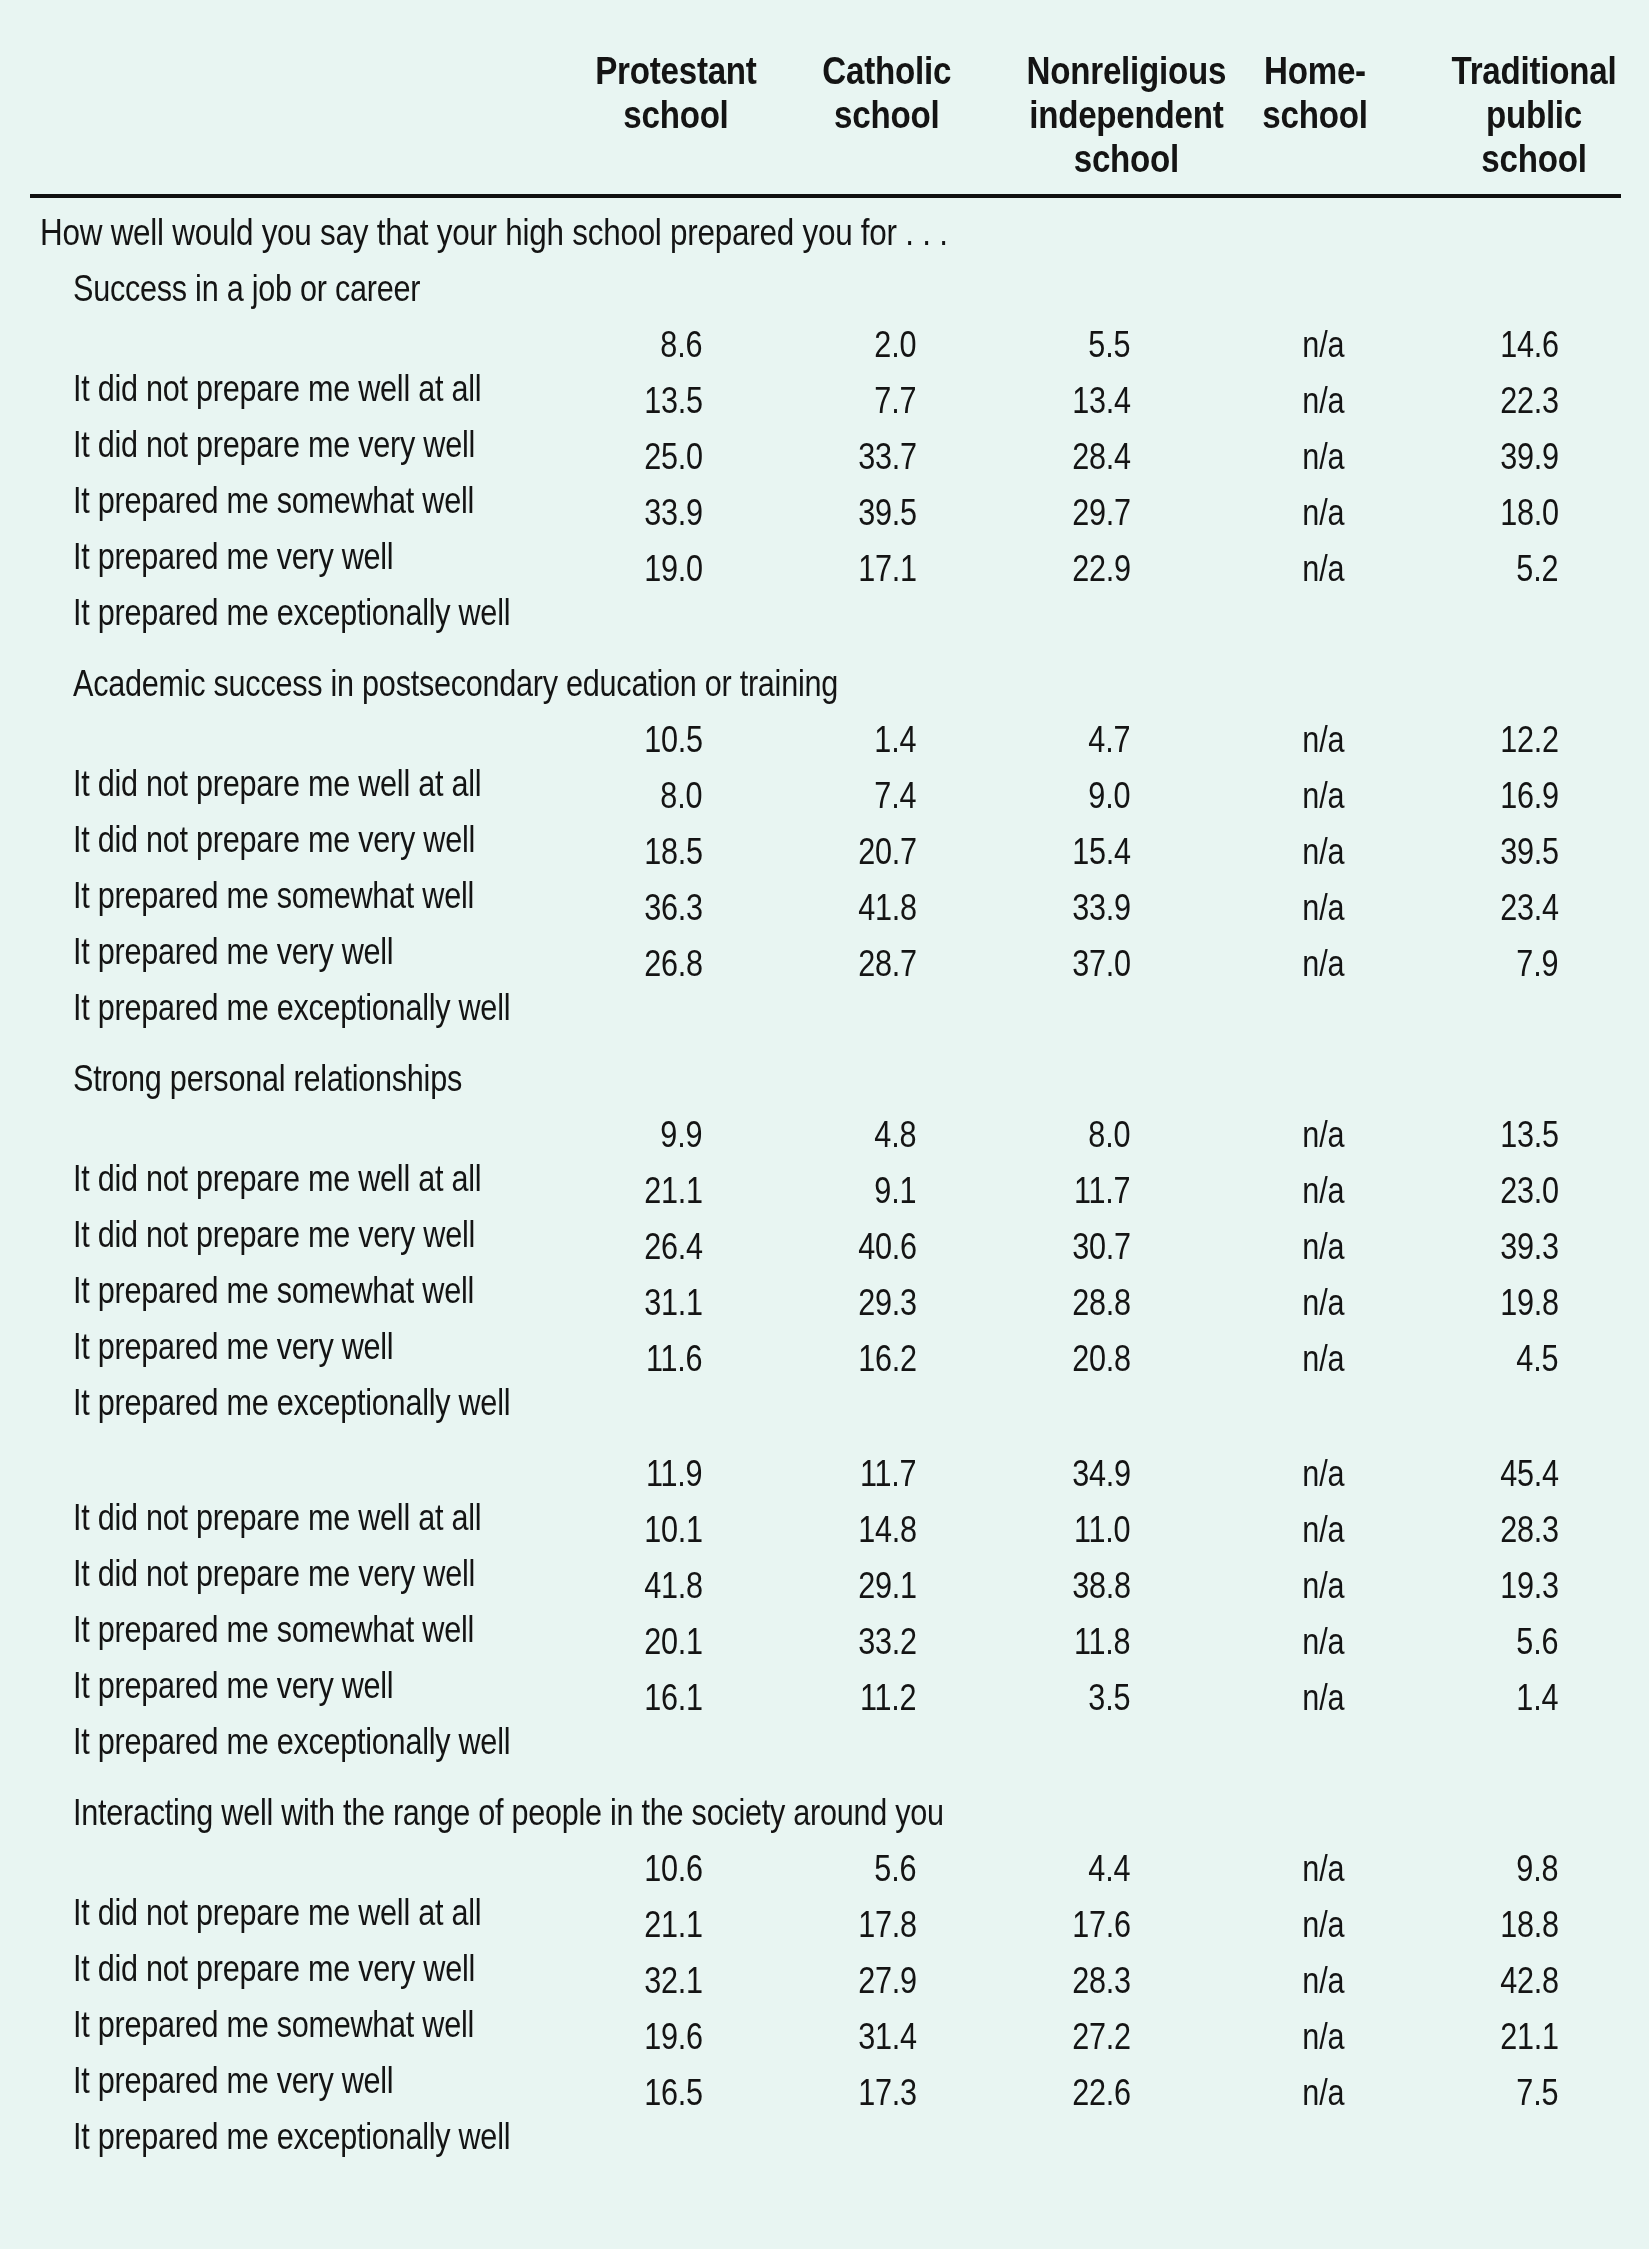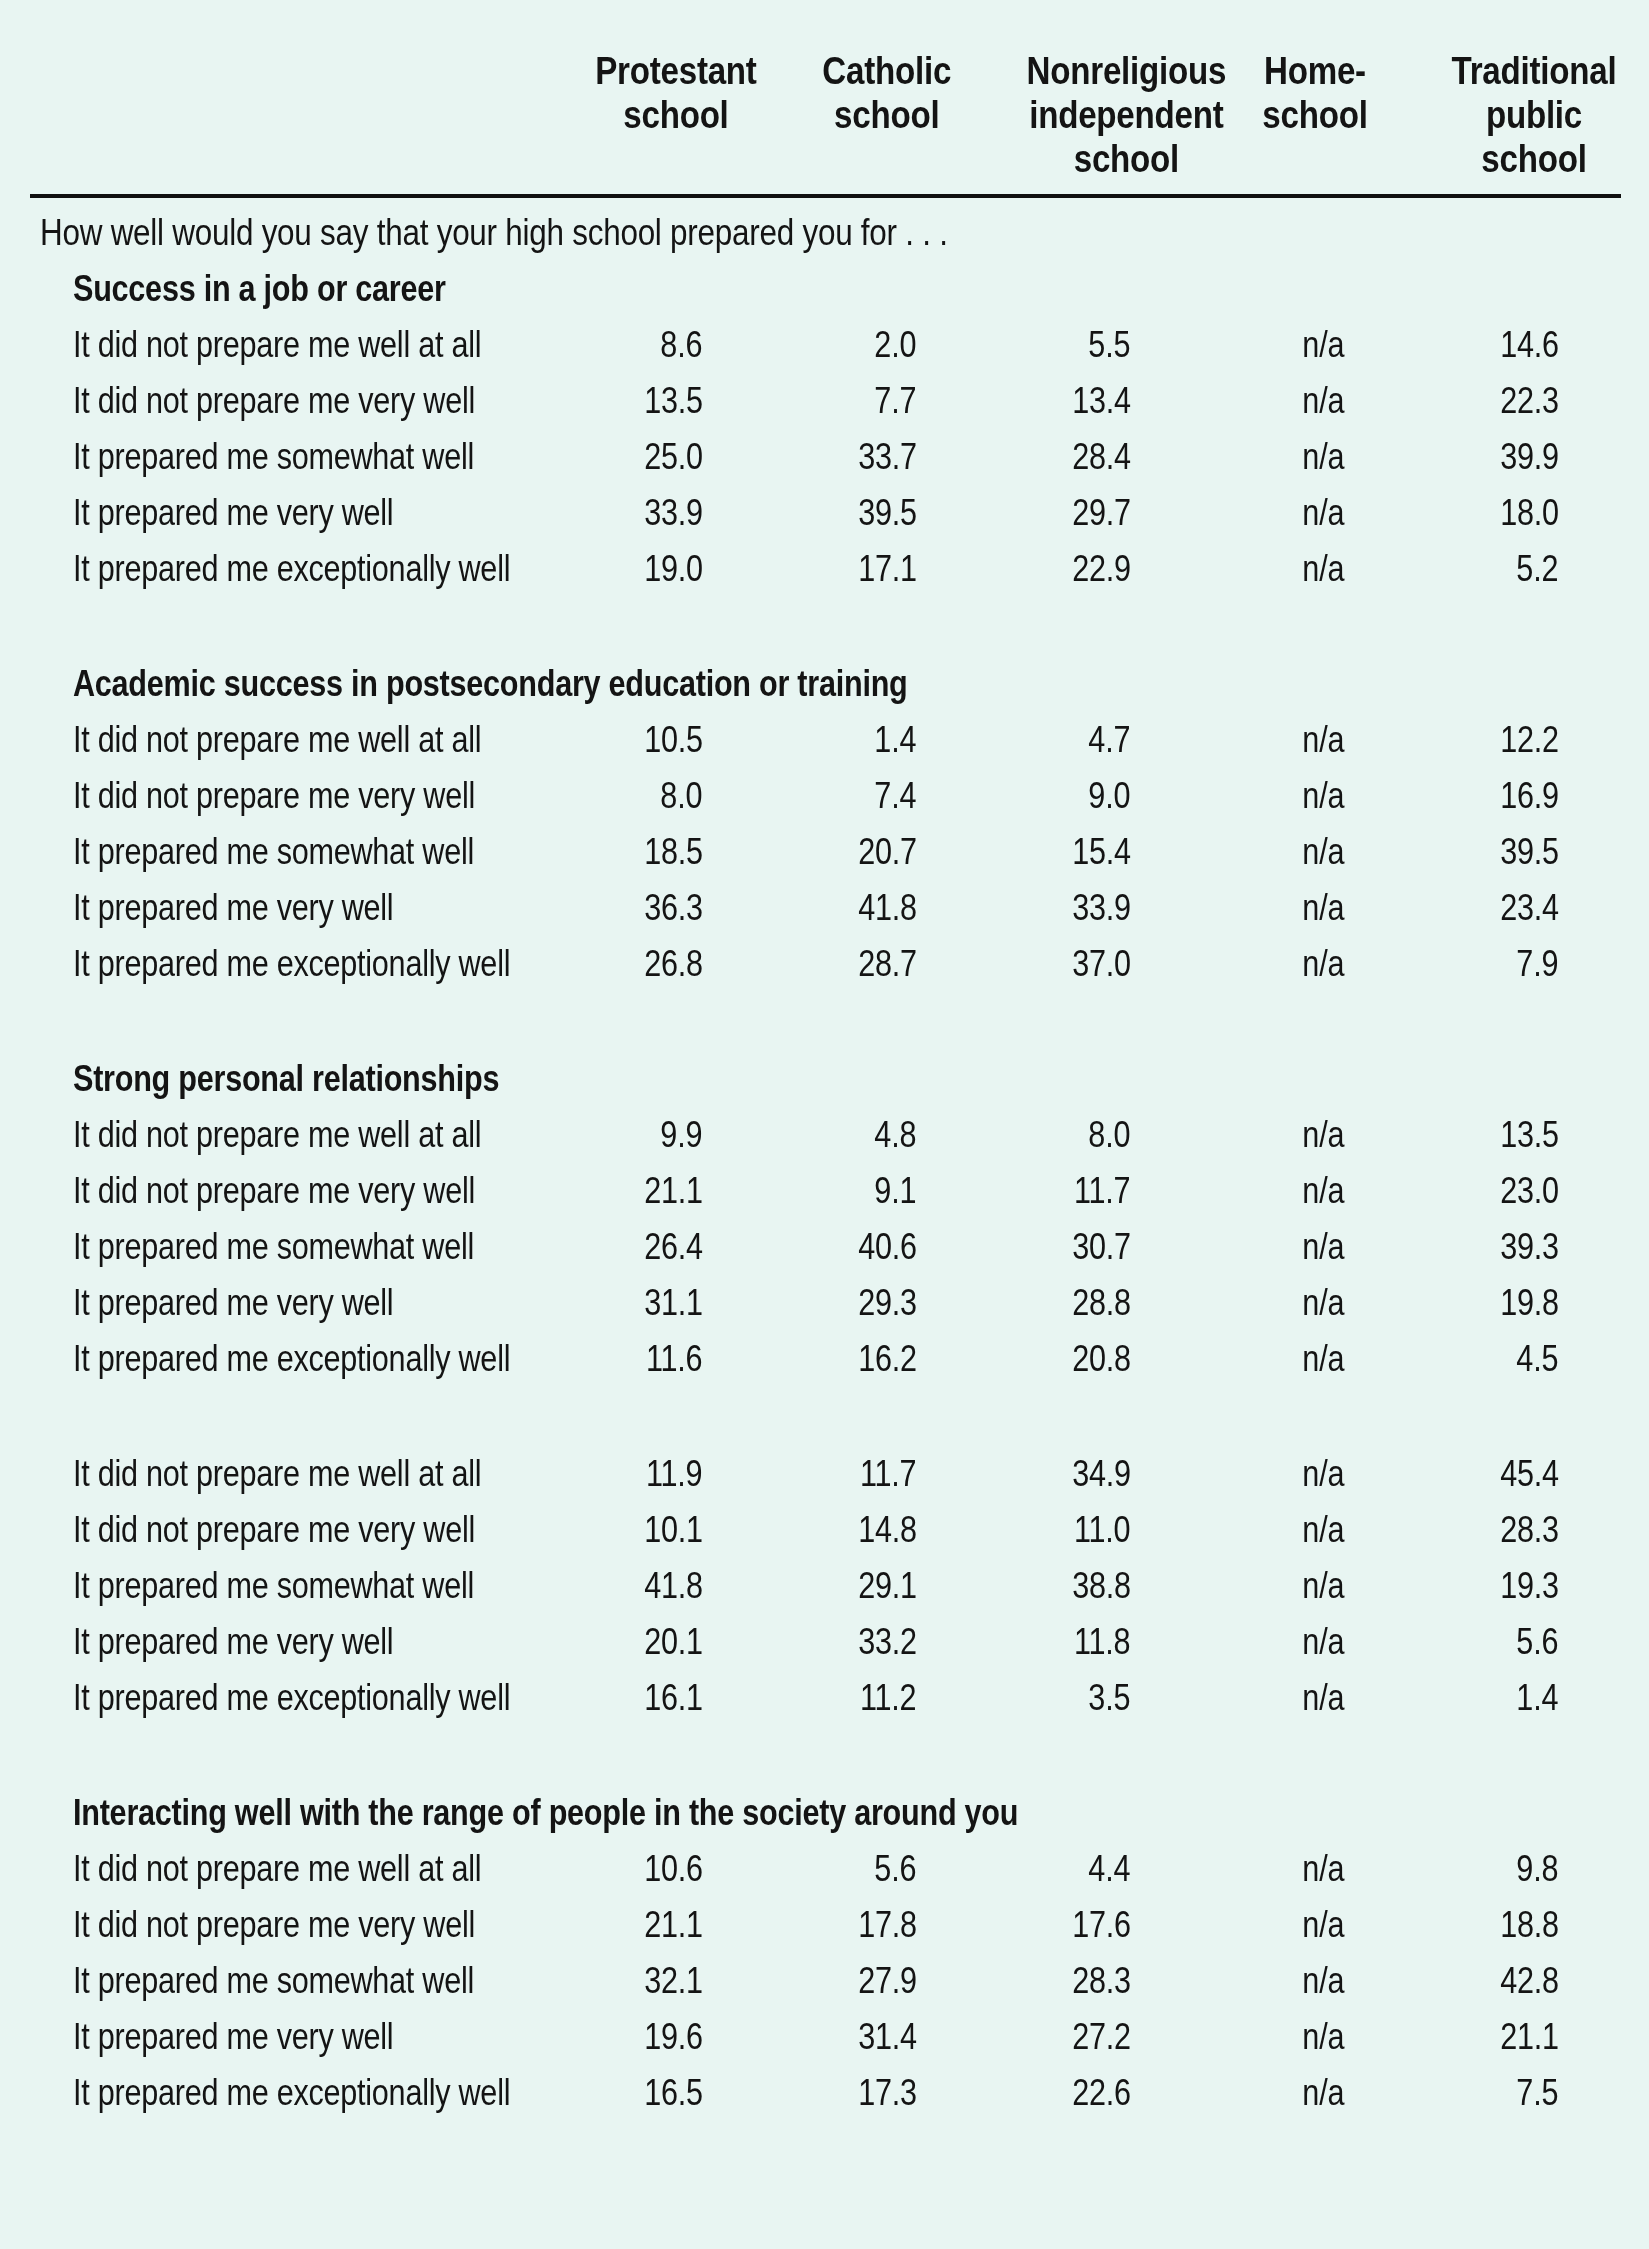--- a/index.html
+++ b/index.html
@@ -33,22 +33,22 @@
     padding-left: 10.4px; margin-top: 7px;
   }
 
   .section:not(:first-child) { margin-top: 59px; }
 
   .row { display: flex; height: 56px; }
   .cell {
     box-sizing: border-box; line-height: 56px;
     font-size: 36px; letter-spacing: -0.3px; white-space: nowrap;
   }
-  .label-cell { width: 522px; flex: 0 0 522px; padding-left: 43px; }
-  .title-cell { padding-left: 43px; font-weight: 700; }
+  .label-cell { width: 522px; flex: 0 0 522px; padding-left: 43px; margin-top: 44px; }
+  .title-cell { padding-left: 43px; font-weight: 400; }
   .num-cell { width: 214px; flex: 0 0 214px; text-align: right; padding-right: 63px; }
 </style>
 </head>
 <body style="background: rgb(232, 245, 242); color: rgb(20, 20, 20);">
 
 <div class="page">
 
   <div class="thead">
     <div class="spacer"></div>
     <div class="th"><span class="cond-c">Protestant

